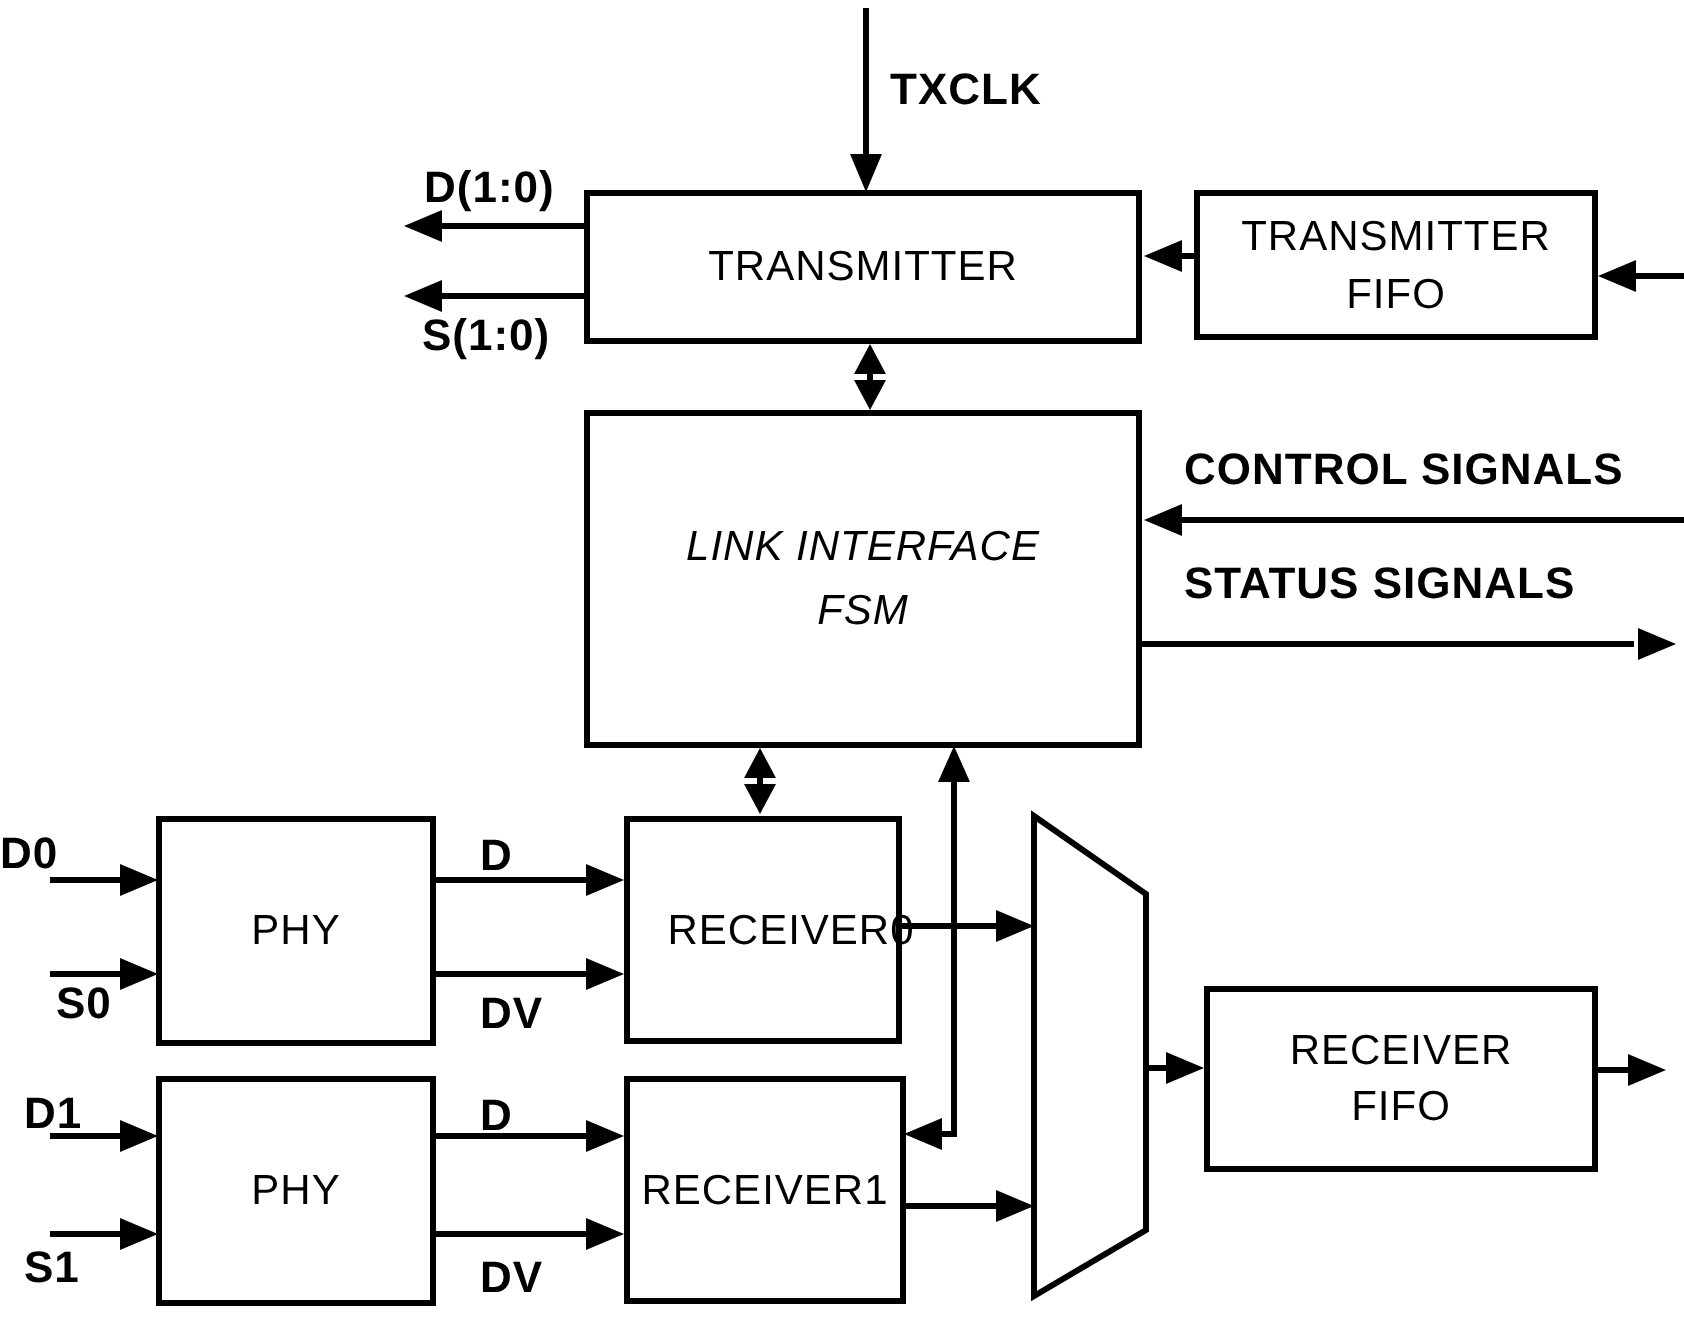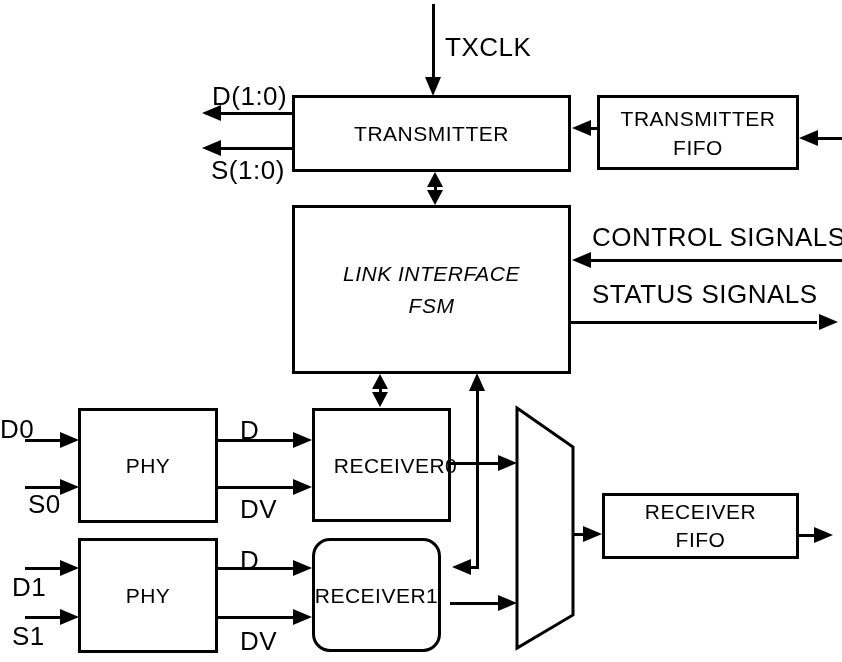--- a/index.html
+++ b/index.html
@@ -32,44 +32,45 @@
     align-items: center;
     justify-content: center;
     text-align: center;
     font-size: 21px;
     letter-spacing: 0.5px;
     line-height: 29px;
     z-index: 1;
   }
   .lbl {
     position: absolute;
-    font-size: 26px;
+    font-size: 22px;
     letter-spacing: 0.5px;
     white-space: nowrap;
     z-index: 2;
+    font-weight: bold;
   }
   #transmitter   { left: 292px; top: 95px;  width: 279px; height: 77px; }
   #tx-fifo       { left: 597px; top: 95px;  width: 202px; height: 75px; }
   #fsm           { left: 292px; top: 205px; width: 279px; height: 169px; line-height: 32px; font-style: italic; }
   #phy0          { left: 78px;  top: 408px; width: 140px; height: 115px; }
   #receiver0     { left: 312px; top: 408px; width: 139px; height: 114px; padding-left: 28px; }
   #phy1          { left: 78px;  top: 538px; width: 140px; height: 115px; }
-  #receiver1     { left: 312px; top: 538px; width: 129px; height: 114px; border-radius: 18px; }
-  #rx-fifo       { left: 602px; top: 493px; width: 197px; height: 66px; line-height: 28px; }
+  #receiver1     { left: 312px; top: 538px; width: 141px; height: 114px; }
+  #rx-fifo       { left: 602px; top: 493px; width: 197px; height: 93px; line-height: 28px; }
 
   #lbl-txclk    { left: 445px; top: 32px; }
   #lbl-dbus     { left: 212px; top: 81px; }
   #lbl-sbus     { left: 211px; top: 155px; text-align: center; }
   #lbl-control  { left: 592px; top: 222px; }
   #lbl-status   { left: 592px; top: 279px; }
   #lbl-d0       { left: 0;  top: 414px; }
   #lbl-s0       { left: 28px;  top: 489px; }
   #lbl-phy0-d   { left: 240px; top: 415px; }
   #lbl-phy0-dv  { left: 240px; top: 494px; }
-  #lbl-d1       { left: 12px;  top: 544px; margin-top: 28px; }
+  #lbl-d1       { left: 12px;  top: 544px; }
   #lbl-s1       { left: 12px;  top: 621px; text-align: right; }
   #lbl-phy1-d   { left: 240px; top: 545px; }
   #lbl-phy1-dv  { left: 240px; top: 626px; }
 </style>
 </head>
 <body>
 
 <div class="canvas">
 
   <svg class="wires" width="842" height="662" viewBox="0 0 842 662">

